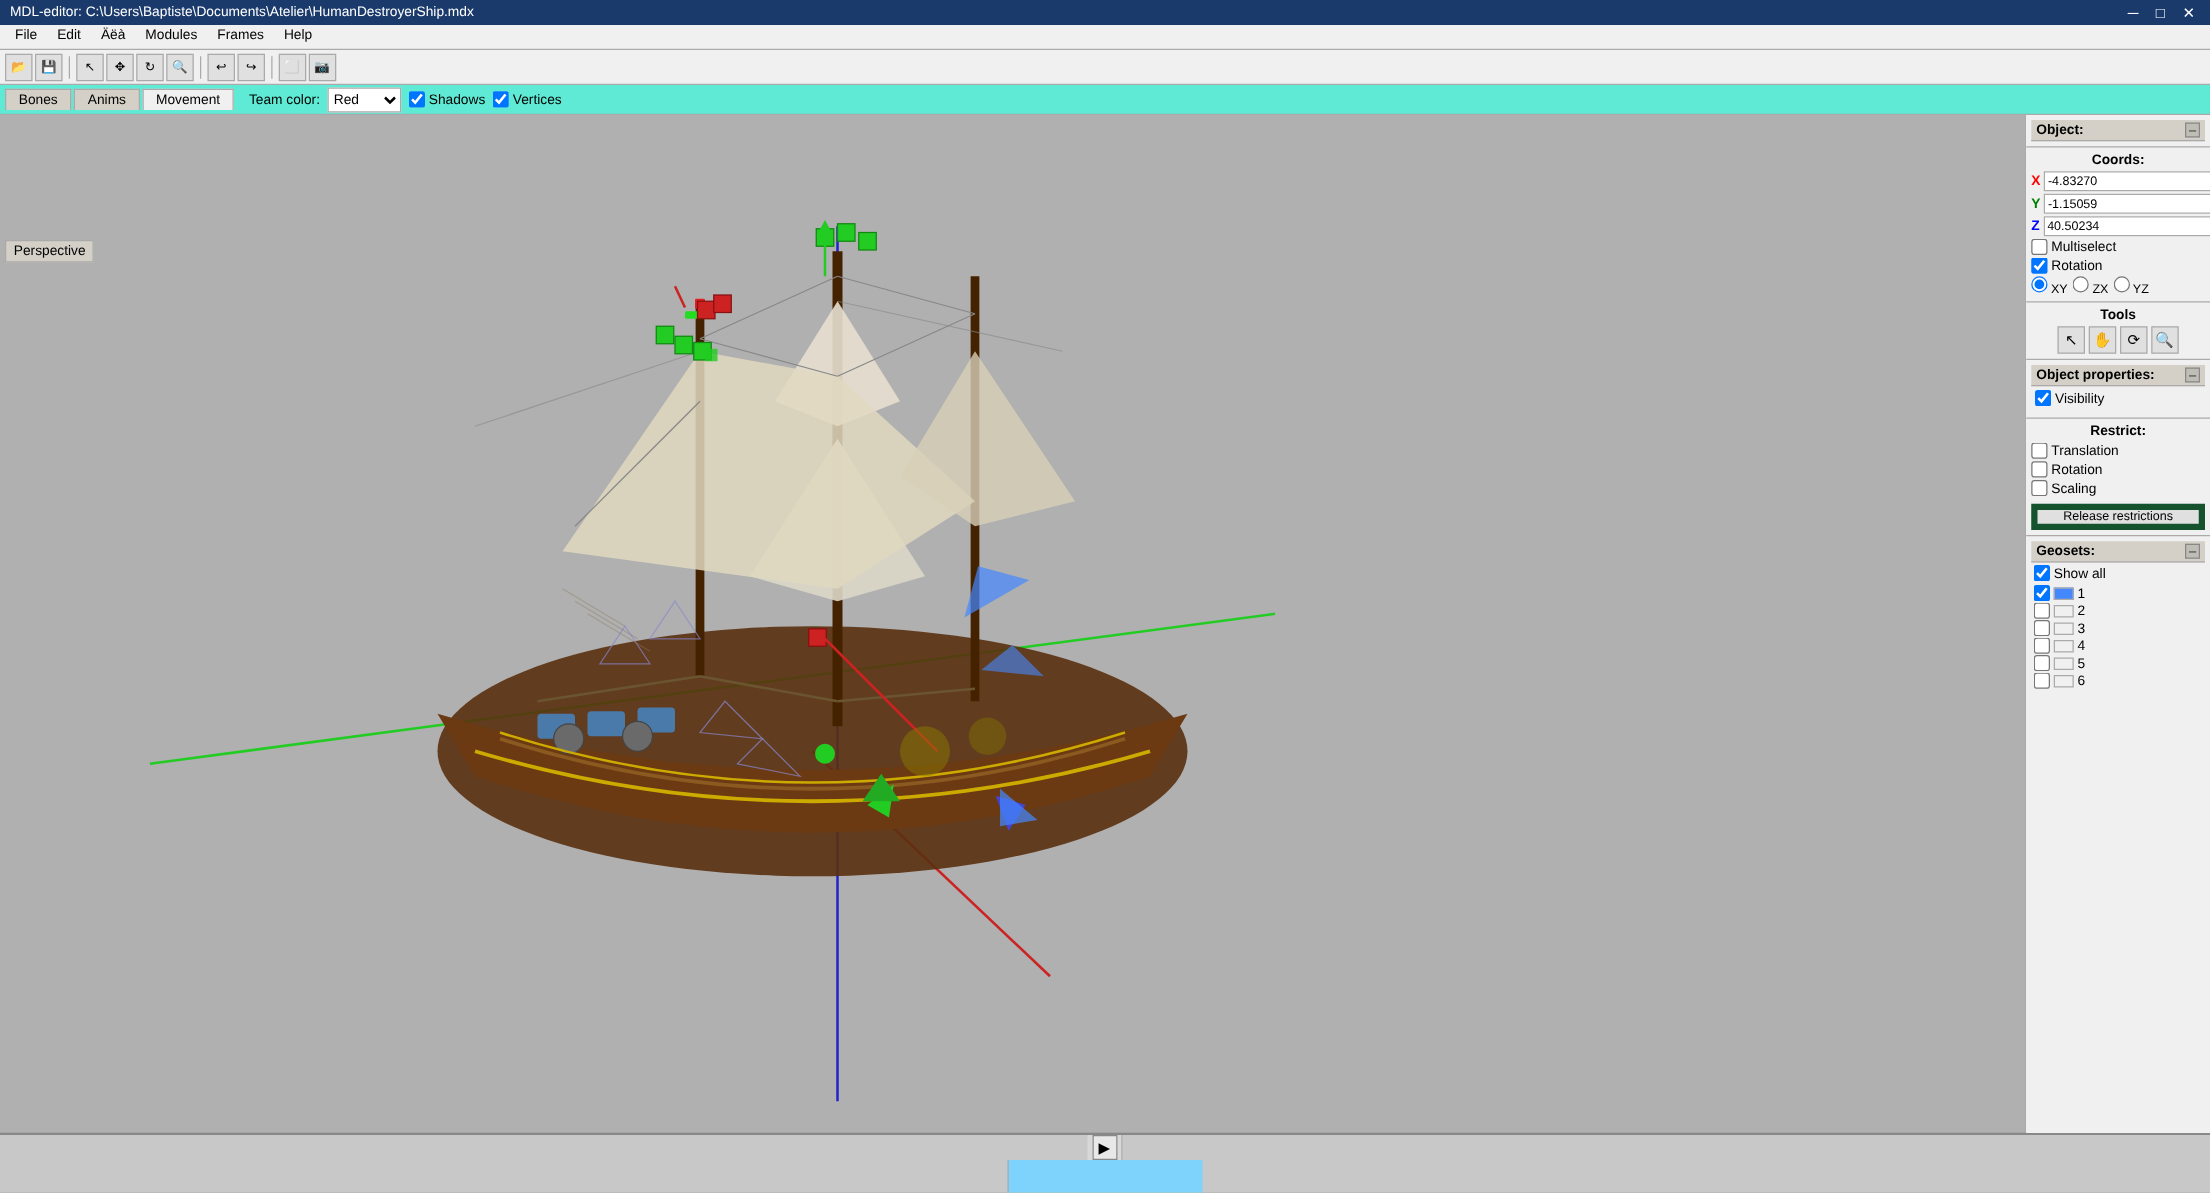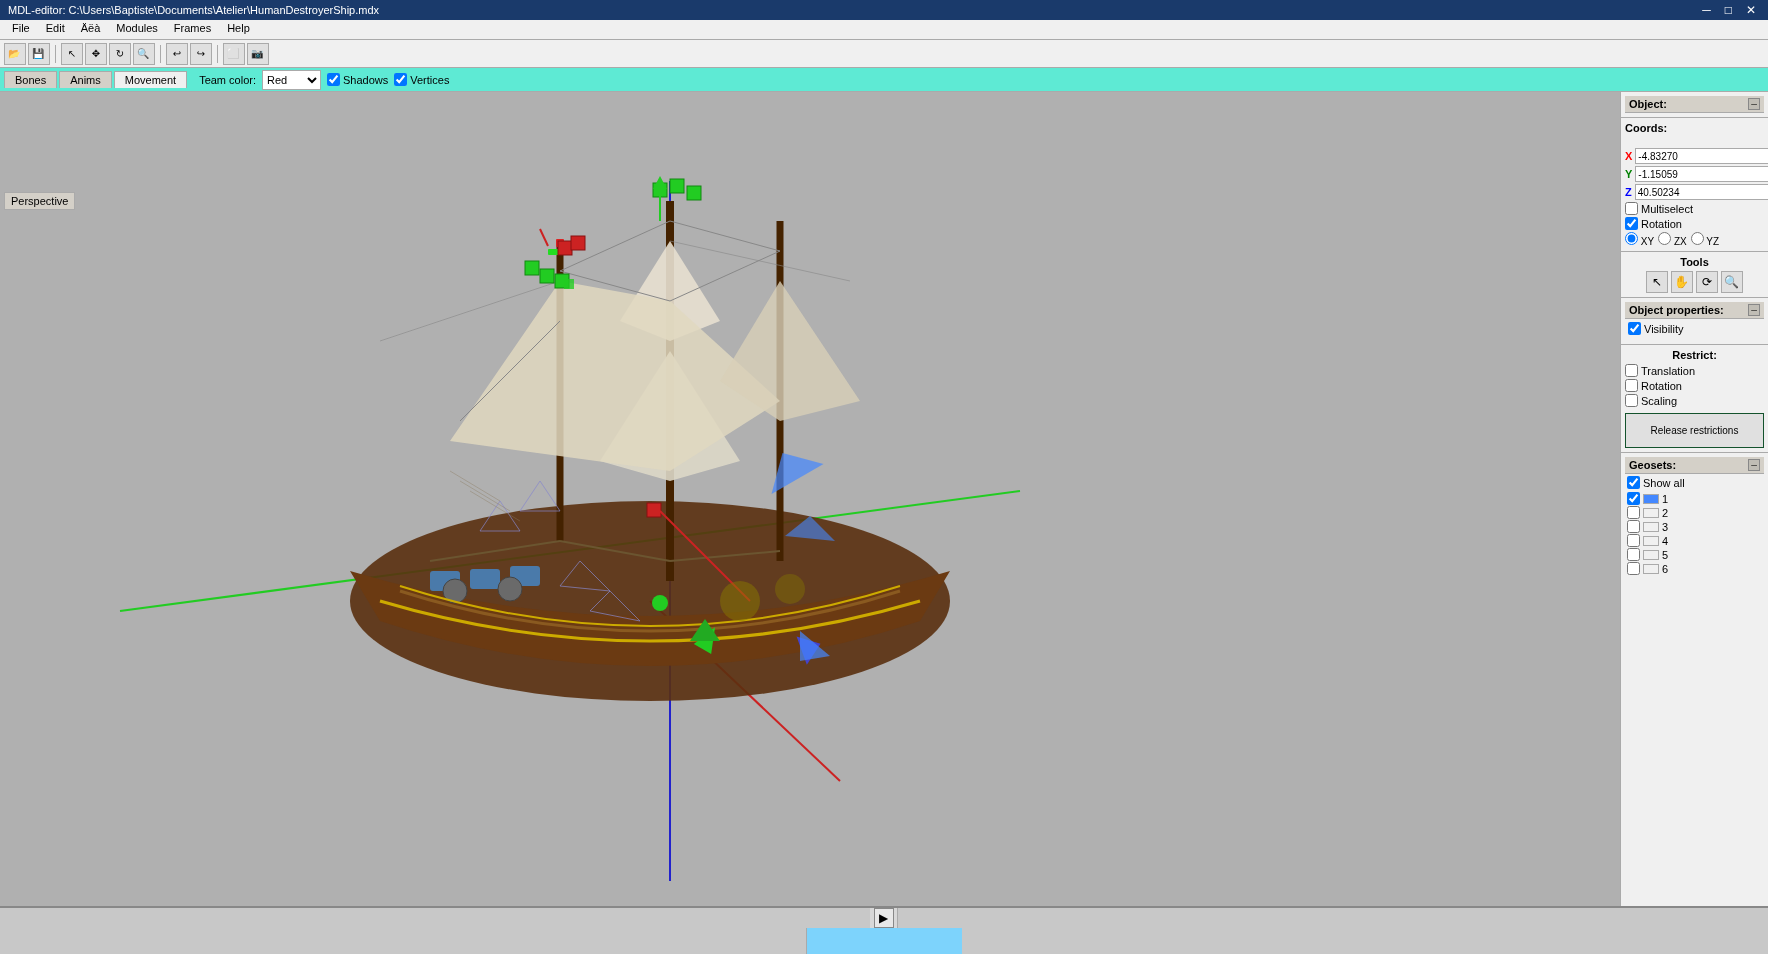--- a/index.html
+++ b/index.html
@@ -175,24 +175,24 @@
       display: flex;
       align-items: center;
       justify-content: center;
       font-size: 12px;
     }
 
     .restrict-section { padding: 4px; border-bottom: 1px solid #aaa; }
     .release-btn {
       width: 100%;
       margin-top: 4px;
-      padding: 11px 4px;
+      padding: 0 4px;
       font-size: 10px;
       background: #e0e0e0;
-      border: 1px solid #14532d;
+      border: 5px solid #14532d;
       cursor: pointer;
       text-align: center;
     }
 
     .geosets-section { padding: 4px; }
     .geoset-list { margin-top: 3px; }
     .geoset-item {
       display: flex;
       align-items: center;
       gap: 3px;
@@ -444,21 +444,21 @@
   <div id="rightpanel">
 
     <div class="panel-section">
       <div class="panel-header">
         <span>Object:</span>
         <div class="panel-collapse-btn">─</div>
       </div>
     </div>
 
     <div class="panel-section">
-      <div style="font-size:11px;font-weight:bold;margin-bottom:14px;">Coords:</div>
+      <div style="font-size:11px;font-weight:bold;margin-bottom:3px;text-align:center;">Coords:</div>
       <div class="panel-row">
         <span class="coord-label">X</span>
         <input type="text" style="flex: 1 1 0%; height: 16px; font-size: 10px; border: 1px solid rgb(170, 170, 170);" value="-4.83270">
       </div>
       <div class="panel-row">
         <span class="coord-label y">Y</span>
         <input type="text" style="flex: 1 1 0%; height: 16px; font-size: 10px; border: 1px solid rgb(170, 170, 170);" value="-1.15059">
       </div>
       <div class="panel-row">
         <span class="coord-label z">Z</span>

